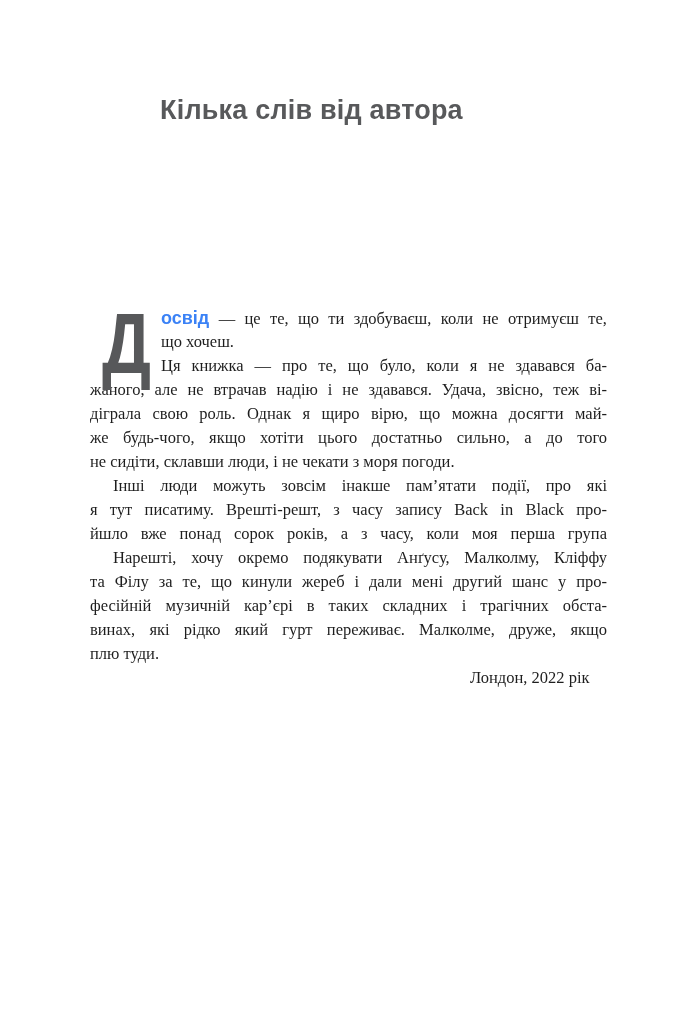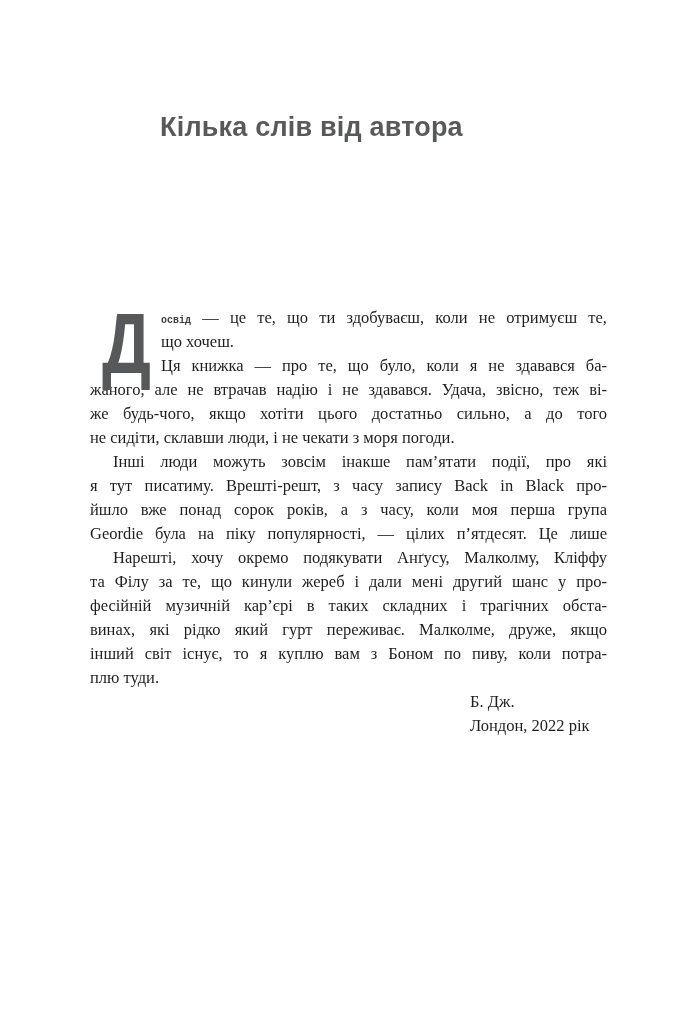--- a/index.html
+++ b/index.html
@@ -12,21 +12,21 @@
     overflow: hidden;
   }
   .page {
     position: absolute;
     inset: 0;
     background: #ffffff;
   }
   .heading {
     position: absolute;
     left: 160px;
-    top: 110px;
+    top: 93px;
     font-family: "Liberation Sans", sans-serif;
     font-weight: 700;
     font-size: 27px;
     line-height: 34px;
     color: #58595b;
     letter-spacing: 0.2px;
     white-space: nowrap;
   }
   .textblock {
     position: absolute;
@@ -55,24 +55,24 @@
     text-align: justify;
     text-align-last: justify;
   }
   .line.last {
     text-align: right;
     text-align-last: left;
   }
   .dc-pad { padding-left: 71px; }
   .pind  { padding-left: 23px; }
   .lead-bold {
-    font-family: Liberation Mono, monospace;
+    font-family: Liberation Sans, sans-serif;
     font-weight: 700;
-    font-size: 10px;
-    color: #404040;
+    font-size: 18px;
+    color: #3b82f6;
   }
   .emph { font-style: italic; }
   .sig-line {
     height: 24px;
     margin-left: 380px;
     text-align: left;
     white-space: nowrap;
   }
 </style>
 </head>
@@ -86,33 +86,31 @@
 
     <div class="dropcap">Д</div>
 
     <div class="line dc-pad">
       <span class="lead-bold">освід</span><span> — це те, що ти здобуваєш, коли не отримуєш те,</span>
     </div>
 
     <div class="line dc-pad last">що хочеш.</div>
     <div class="line dc-pad">Ця книжка — про те, що було, коли я не здавався ба-</div>
     <div class="line">жаного, але не втрачав надію і не здавався. Удача, звісно, теж ві-</div>
+    <div class="line">діграла свою роль. Однак я щиро вірю, що можна досягти май-</div>
     <div class="line">же будь-чого, якщо хотіти цього достатньо сильно, а до того</div>
     <div class="line last">не сидіти, склавши люди, і не чекати з моря погоди.</div>
 
     <div class="line pind">Інші люди можуть зовсім інакше пам’ятати події, про які</div>
     <div class="line">я тут писатиму. Врешті-решт, з часу запису Back in Black про-</div>
     <div class="line">йшло вже понад сорок років, а з часу, коли моя перша група</div>
-    <div class="line">Geordie була на піку популярності, — цілих п’ятдесят. Це лише</div>
 
 
     <div class="line pind">Нарешті, хочу окремо подякувати Анґусу, Малколму, Кліффу</div>
     <div class="line">та Філу за те, що кинули жереб і дали мені другий шанс у про-</div>
     <div class="line">фесійній музичній кар’єрі в таких складних і трагічних обста-</div>
     <div class="line">винах, які рідко який гурт переживає. Малколме, друже, якщо</div>
-    <div class="line">інший світ існує, то я куплю вам з Боном по пиву, коли потра-</div>
     <div class="line last">плю туди.</div>
 
-    <div class="sig-line">Б. Дж.</div>
     <div class="sig-line">Лондон, 2022 рік</div>
 
   </div>
 </div>
 
 </body></html>

